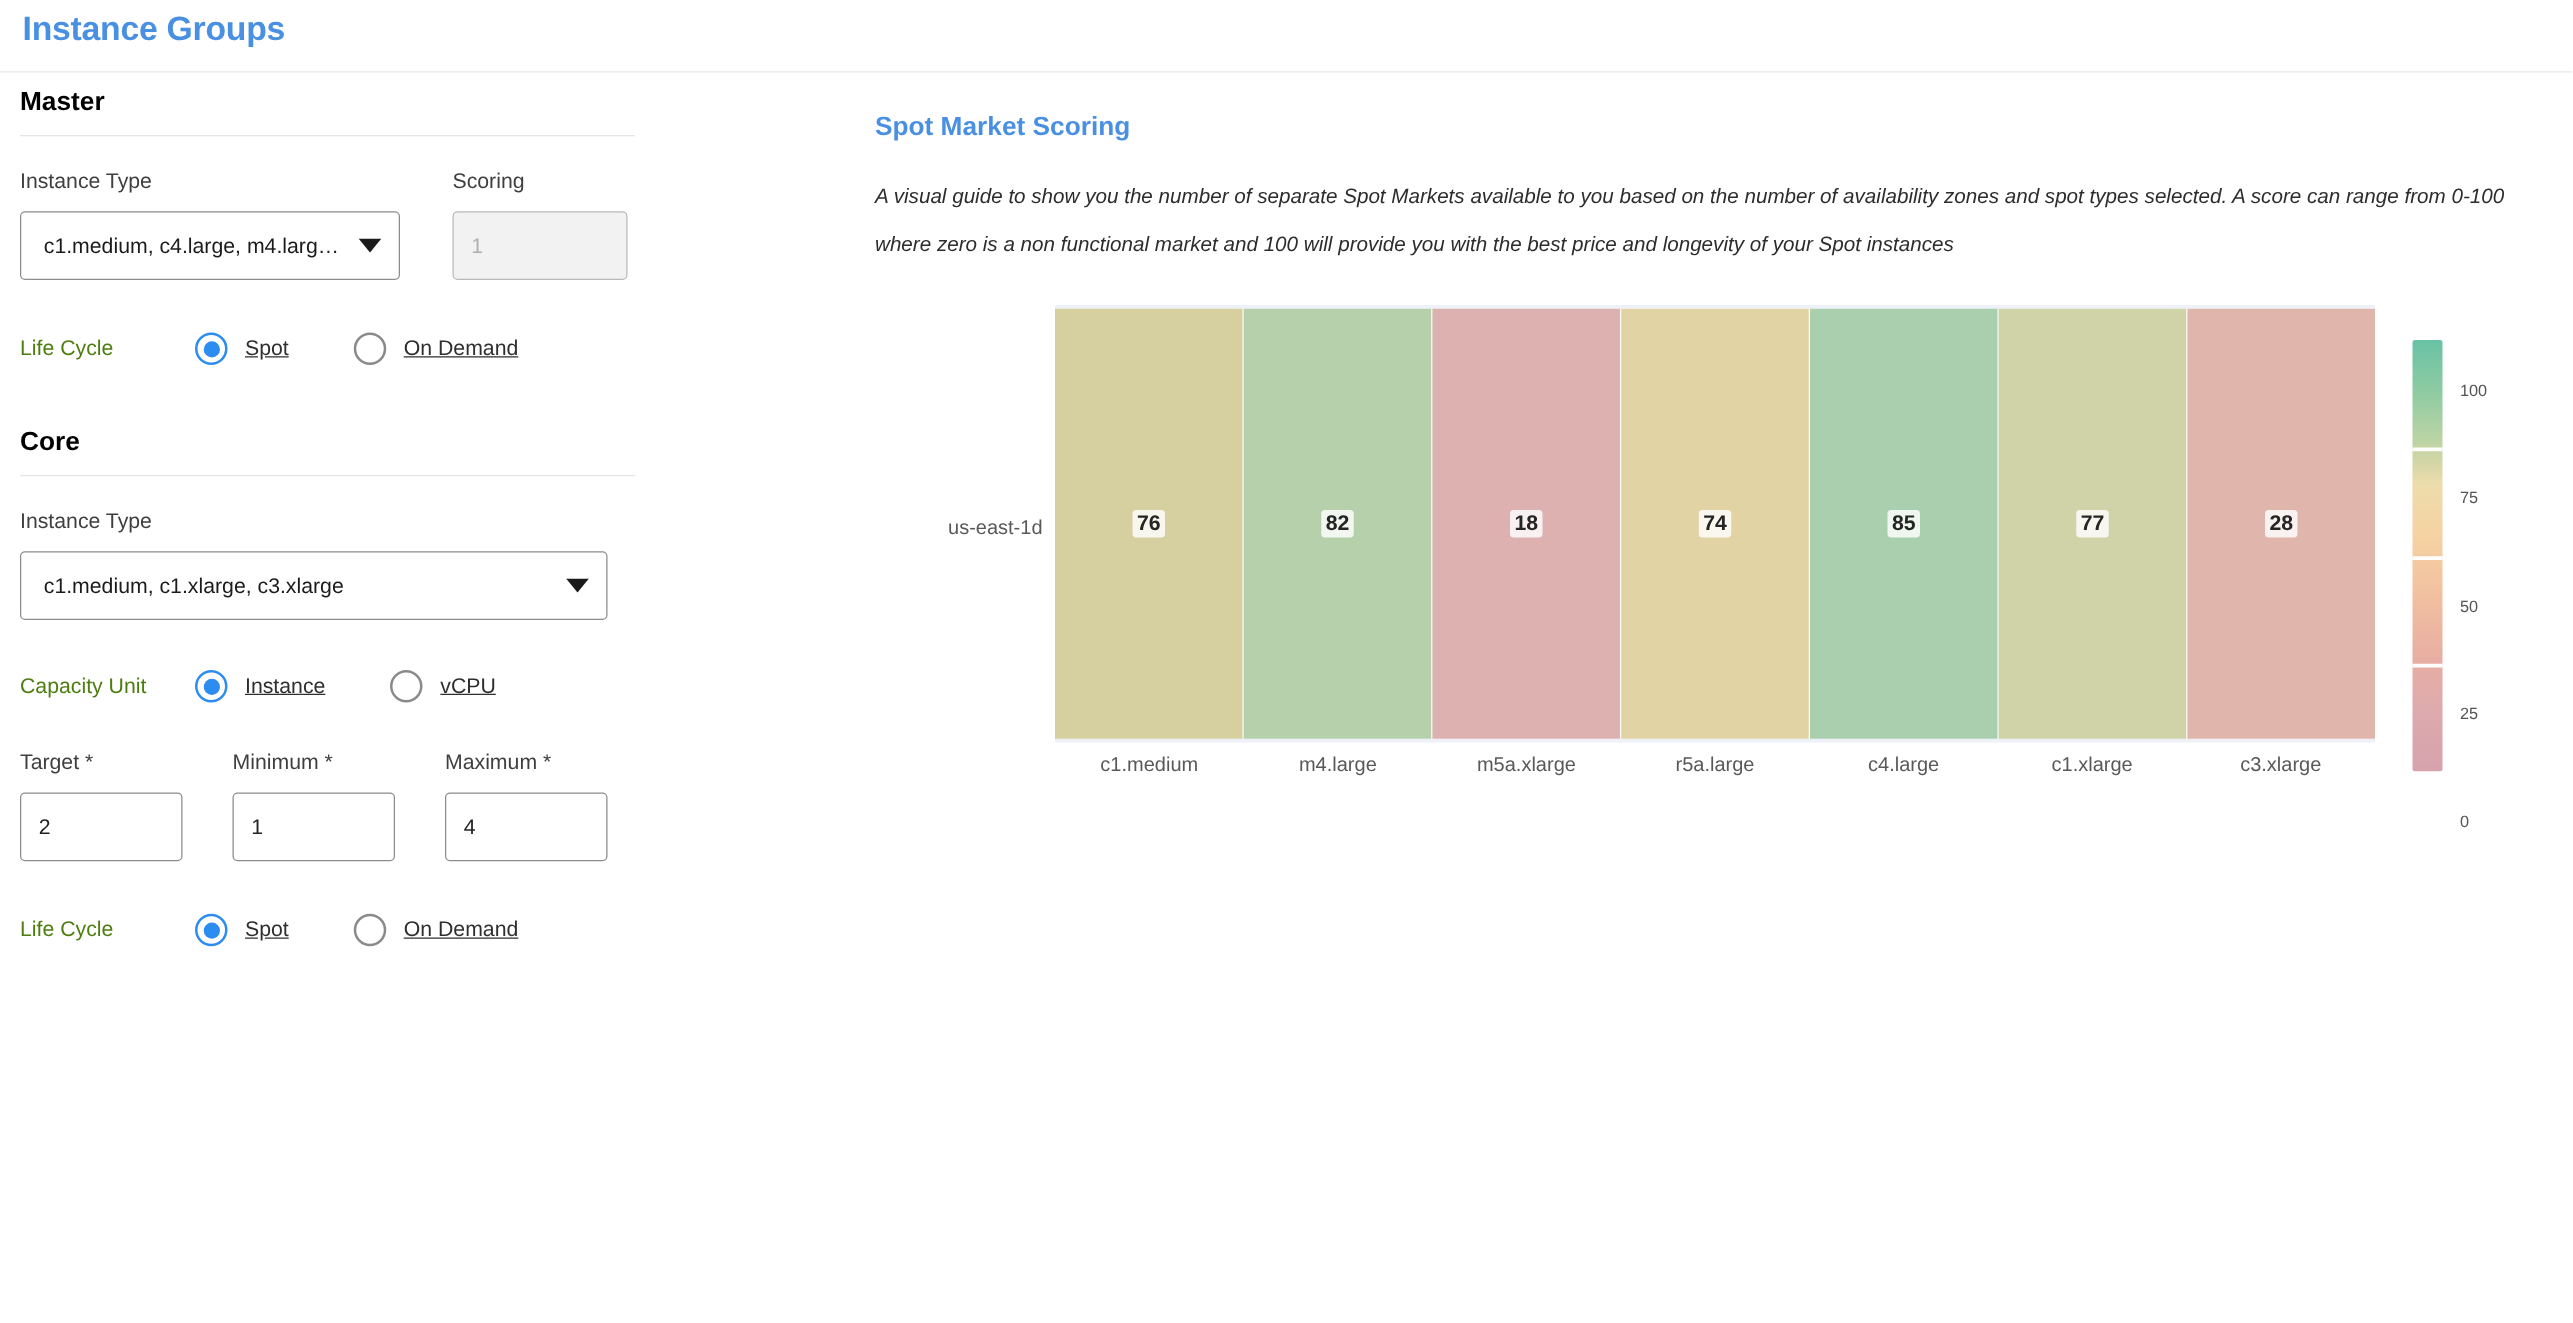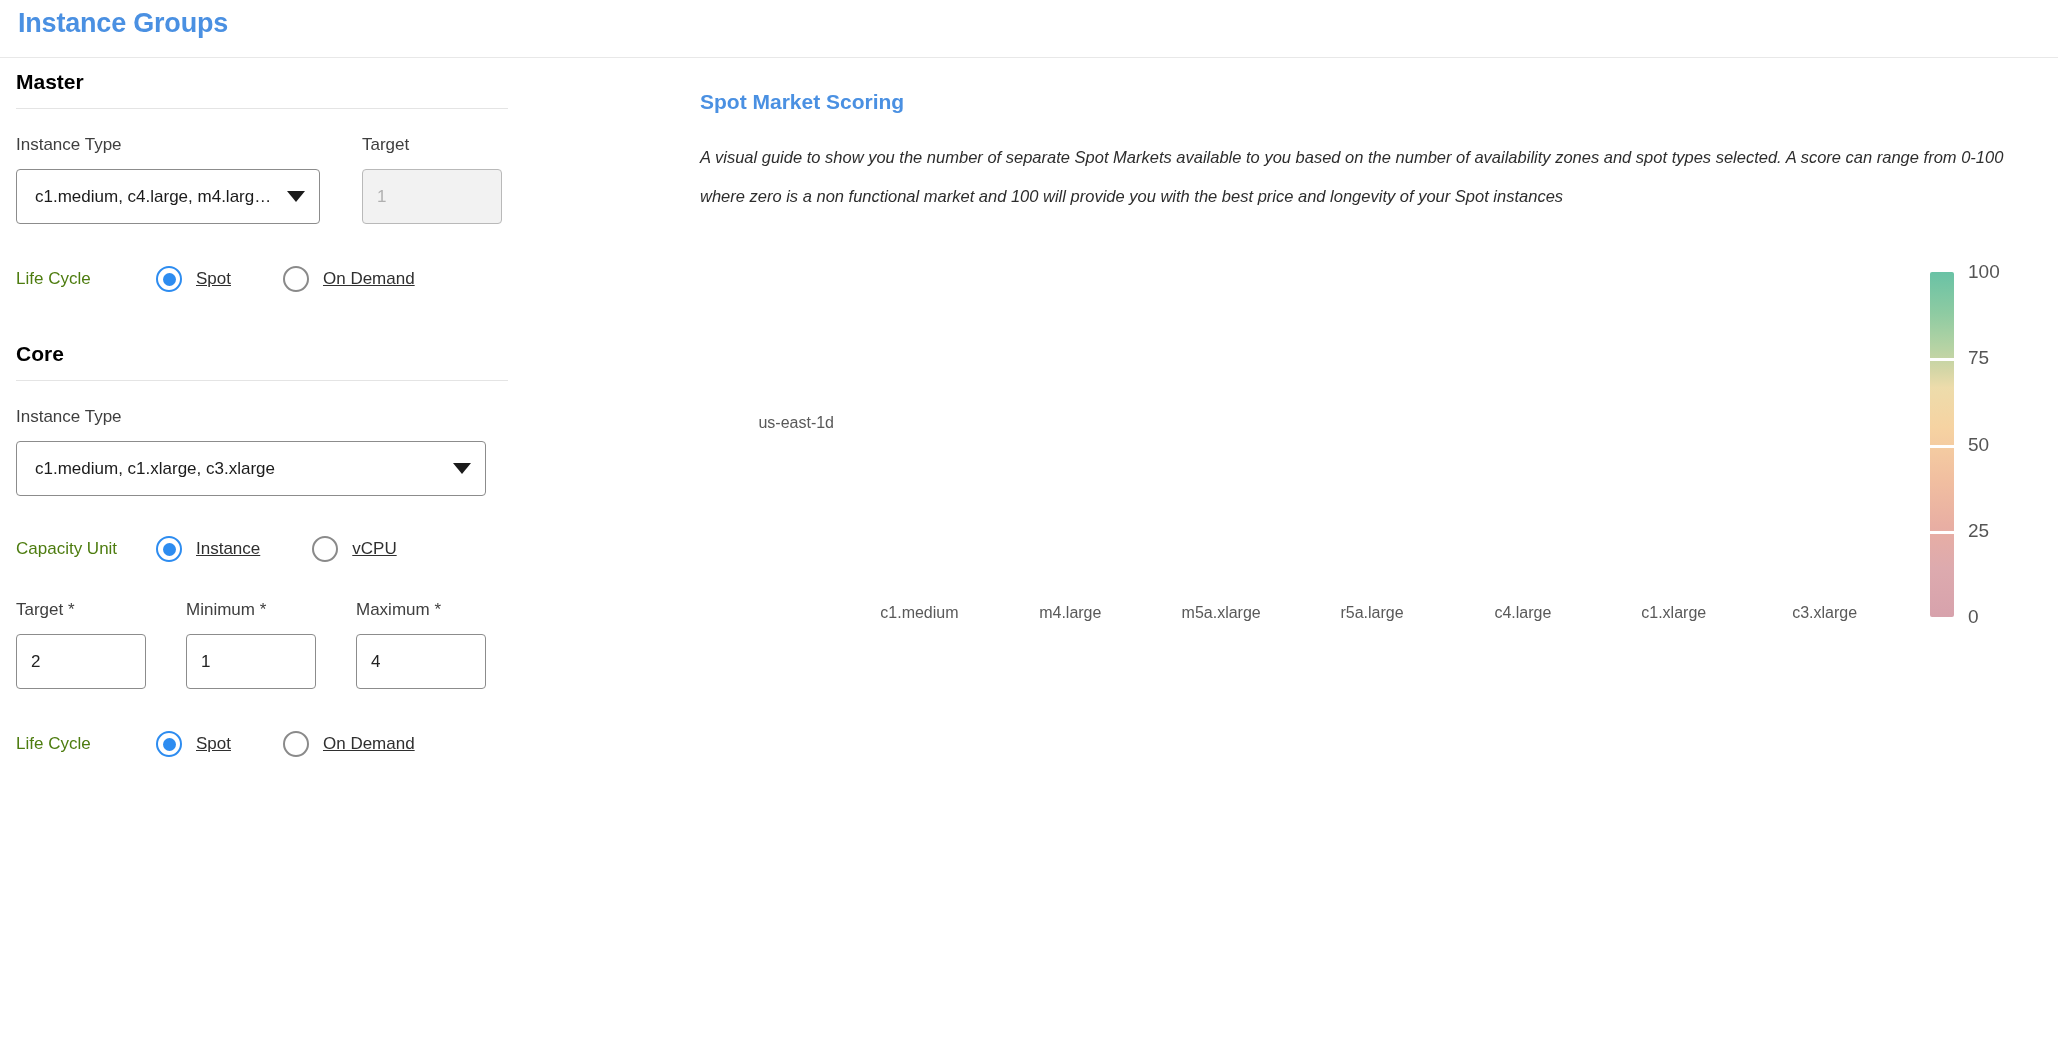--- a/index.html
+++ b/index.html
@@ -139,22 +139,23 @@
         #f6d3a2 45%,
         #f1bfa0 60%,
         #e8aea3 74%,
         #ddaaae 86%,
         #d7a2ac 100%);
   }
   .legend-tick {
     position:absolute; left: 0px; width: 24px; height: 3px; background:#ffffff;
   }
   .legend-lab {
-    position:absolute; left: 38px; font-size: 19px; color:#555;
+    position:absolute; left: 38px; font-size: 13px; color:#555;
     transform: translateY(-50%);
+    margin-top: 40px;
   }
 </style>
 </head>
 <body>
 
 <div class="page">
 
   <div class="page-title">Instance Groups</div>
   <div class="title-rule"></div>
 
@@ -167,21 +168,21 @@
       <div style="display:flex; margin: 26px 0 0 16px;">
         <div style="width:320px;">
           <div class="field-label">Instance Type</div>
           <div class="select-box" style="margin-top:14px; width:304px;">
             <span class="sel-text">c1.medium, c4.large, m4.large, …</span>
             <span class="caret"></span>
           </div>
         </div>
 
         <div style="width:170px; margin-left:26px;">
-          <div class="field-label">Target</div>
+          <div class="field-label">Scoring</div>
           <div class="input-box disabled" style="margin-top:14px; width:140px; height:55px;">
             <span class="placeholder">1</span>
           </div>
         </div>
       </div>
 
       <div class="radio-row" style="margin: 42px 0 0 16px;">
         <span class="rlabel">Life Cycle</span>
         <span class="radio-opt">
           <span class="radio checked"></span>
@@ -253,20 +254,43 @@
     </div>
   </div>
 
   <div class="right-col">
     <div class="right-head">Spot Market Scoring</div>
     <div class="right-desc">A visual guide to show you the number of separate Spot Markets available to you based on the number of availability zones and spot types selected. A score can range from 0-100 where zero is a non functional market and 100 will provide you with the best price and longevity of your Spot instances</div>
 
     <div class="chart-wrap">
       <div class="ylabel">us-east-1d</div>
 
+      <div class="grid" id="heatmap-grid">
+          <div class="cell" style="background: rgb(214, 208, 160);">
+            <span class="val">76</span>
+          </div>
+          <div class="cell" style="background: rgb(181, 208, 171);">
+            <span class="val">82</span>
+          </div>
+          <div class="cell" style="background: rgb(222, 177, 177);">
+            <span class="val">18</span>
+          </div>
+          <div class="cell" style="background: rgb(226, 211, 165);">
+            <span class="val">74</span>
+          </div>
+          <div class="cell" style="background: rgb(169, 207, 174);">
+            <span class="val">85</span>
+          </div>
+          <div class="cell" style="background: rgb(208, 210, 167);">
+            <span class="val">77</span>
+          </div>
+          <div class="cell" style="background: rgb(224, 181, 172);">
+            <span class="val">28</span>
+          </div>
+        </div>
       <div class="xlabels" id="heatmap-xlabels">
           <div class="xl">c1.medium</div>
           <div class="xl">m4.large</div>
           <div class="xl">m5a.xlarge</div>
           <div class="xl">r5a.large</div>
           <div class="xl">c4.large</div>
           <div class="xl">c1.xlarge</div>
           <div class="xl">c3.xlarge</div>
         </div>
 

